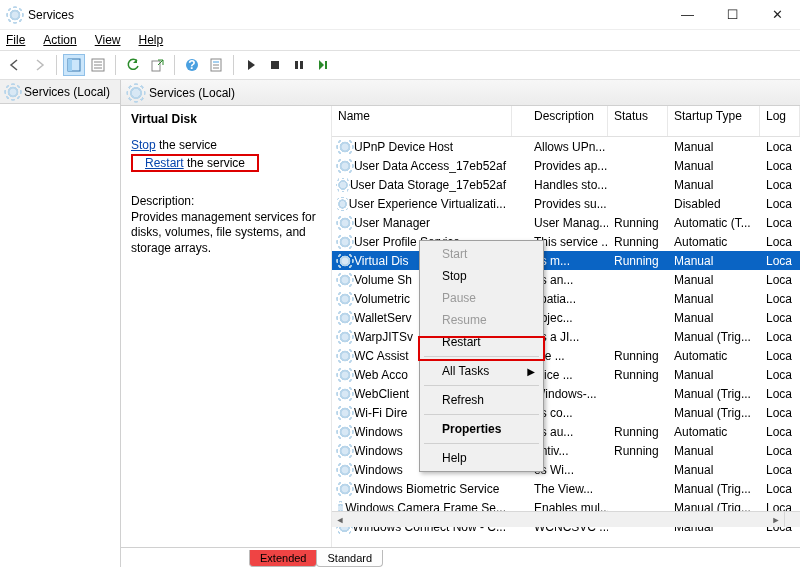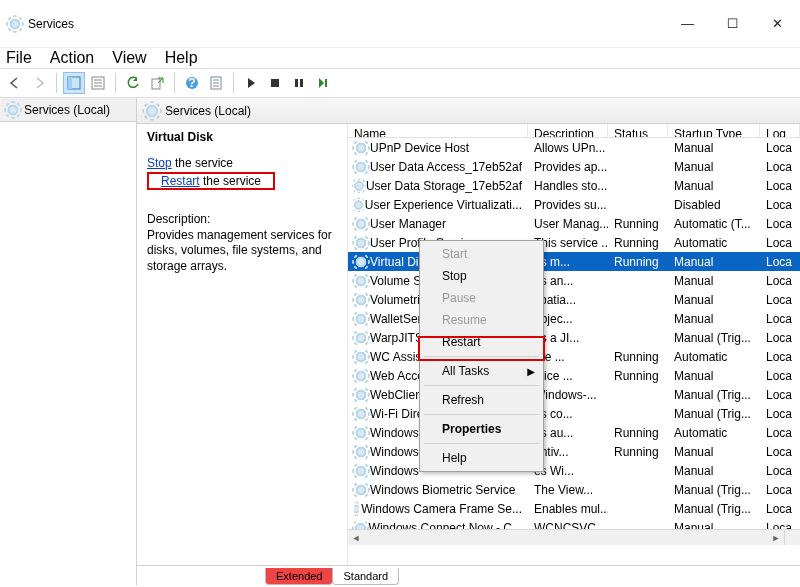--- a/index.html
+++ b/index.html
@@ -1,49 +1,49 @@
 <!DOCTYPE html>
 <html><head>
 <meta charset="utf-8">
 <style>
 * { box-sizing: border-box; font-family: "Segoe UI", Tahoma, sans-serif; font-size: 12px; }
 body { margin: 0; background: #fff; width: 800px; height: 587px; overflow: hidden; user-select: none; }
 
-.titlebar { height: 48px; display: flex; align-items: center; padding-left: 8px; border-bottom: 1px solid #eee; }
+.titlebar { height: 30px; display: flex; align-items: center; padding-left: 8px; border-bottom: 1px solid #eee; }
 .titlebar .gear { margin-right: 6px; }
 .titlebar .title { flex: 1; font-size: 12px; }
 .winbtns { display: flex; }
 .winbtn { width: 45px; height: 30px; display: flex; align-items: center; justify-content: center; font-size: 13px; color: #222; }
 
 .menubar { height: 20px; display: flex; align-items: center; padding: 0 6px; gap: 18px; }
-.menubar span { font-size: 16px; }
+.menubar span { font-size: 12px; text-decoration: underline; }
 
 .toolbar { height: 30px; display: flex; align-items: center; border-top: 1px solid #e0e0e0; border-bottom: 1px solid #e0e0e0; padding: 0 4px; gap: 2px; }
 .tbtn { width: 22px; height: 22px; display: flex; align-items: center; justify-content: center; border: 1px solid transparent; }
 .tbtn.active { border: 1px solid #90c0e8; background: #cbe6fb; }
 .tsep { width: 1px; height: 20px; background: #d0d0d0; margin: 0 4px; }
 
 .body { display: flex; height: 487px; }
 .leftpane { width: 158px; border-right: 1px solid #d0d0d0; }
 .leftpane .rowhead { height: 24px; display: flex; align-items: center; padding: 2px 6px; background: #f0f0f0; border-bottom: 1px solid #d0d0d0; }
 .leftpane .rowhead .gear { margin-right: 4px; }
 .rightpane { flex: 1; display: flex; flex-direction: column; }
 .rightpane .paneheader { height: 26px; background: linear-gradient(#f7f7f7,#ececec); border-bottom: 1px solid #d0d0d0; display: flex; align-items: center; padding: 0 8px; }
 .rightpane .paneheader .gear { margin-right: 6px; transform: scale(1.1); }
 .content { flex: 1; display: flex; }
 .detailcol { width: 210px; padding: 6px 10px; }
 .detailcol .svcname { font-weight: bold; margin-bottom: 12px; }
 .detailcol .link { color: #0645ad; text-decoration: underline; cursor: pointer; }
 .restartbox { border: 2px solid #d00; display: inline-block; padding: 0 12px; margin-top: 2px; }
 .detailcol .desc { margin-top: 22px; line-height: 1.3; }
 .listcol { flex: 1; border-left: 1px solid #e8e8e8; position: relative; overflow: hidden; }
-.cols { display: flex; height: 14px; border-bottom: 1px solid #e0e0e0; background: #fff; }
+.cols { display: flex; height: 31px; border-bottom: 1px solid #e0e0e0; background: #fff; }
 .cols .ch { border-right: 1px solid #e8e8e8; padding: 3px 6px; font-size: 12px; overflow: hidden; white-space: nowrap; }
 .c-name { width: 180px; }
-.c-desc { width: 80px; }
+.c-desc { width: 80px; margin-left: 16px; }
 .c-stat { width: 60px; }
 .c-start { width: 92px; }
 .c-log { width: 40px; }
 .rows { }
 .row { display: flex; height: 19px; align-items: center; white-space: nowrap; }
 .row.sel { background: #0a64c4; color: #fff; }
 .row .cell { overflow: hidden; padding: 0 6px; }
 .row .nm { width: 180px; display: flex; align-items: center; gap: 2px; }
 
 .gear { width: 14px; height: 14px; display: inline-block; position: relative; border-radius: 50%; background: radial-gradient(circle,#d8e8f5 35%,#b8d5ea 36%,#b8d5ea 55%,transparent 56%); }

